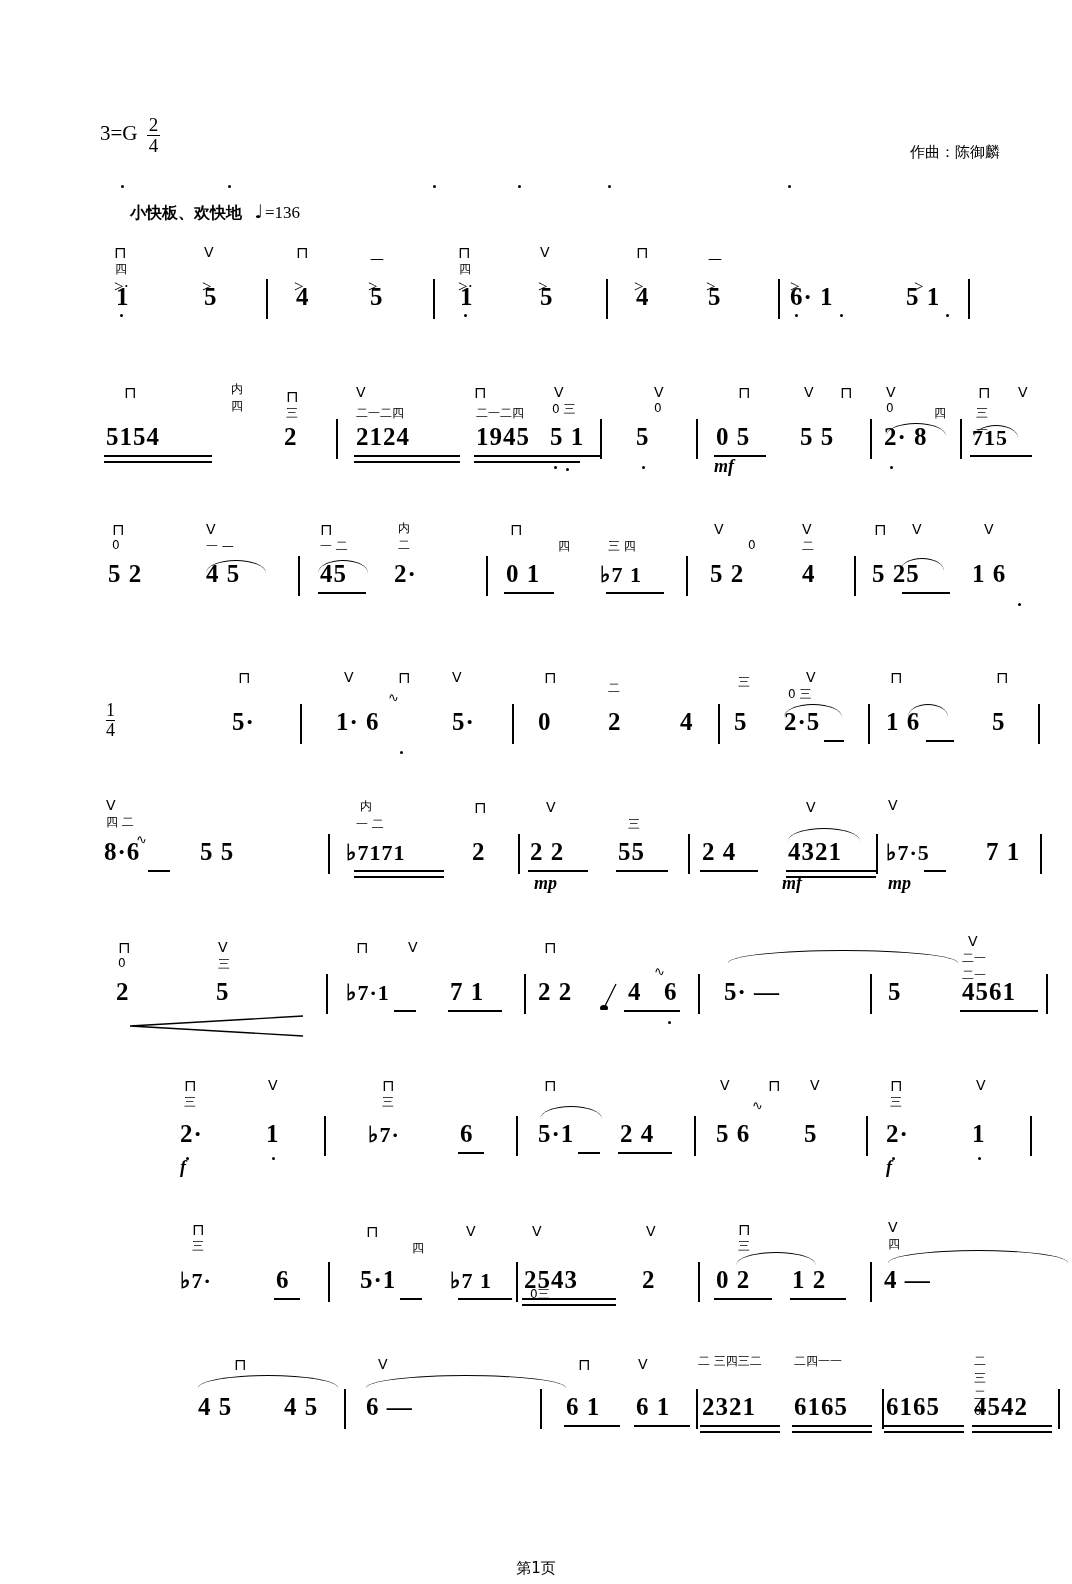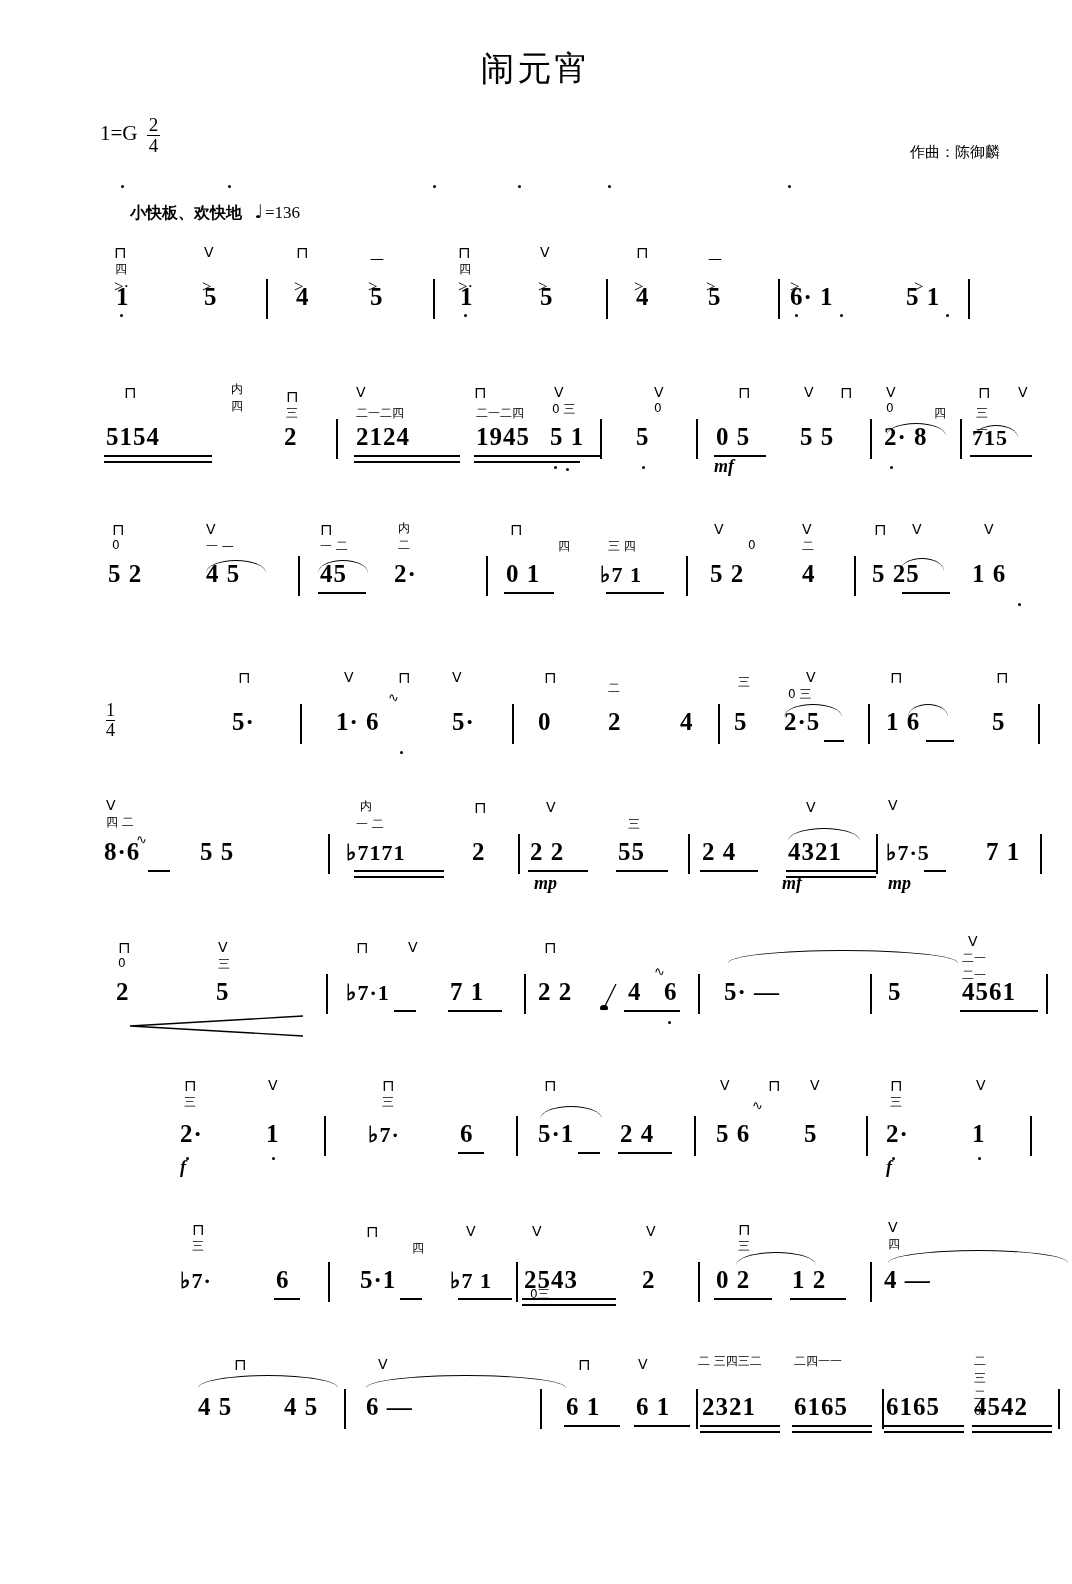--- a/index.html
+++ b/index.html
@@ -172,24 +172,23 @@
     position: absolute;
     font-family: "DejaVu Sans", sans-serif;
     font-size: 13px;
   }
 </style>
 </head>
 <body>
 
 <div class="page">
 
-  <div class="title">闹元宵</div>
 
   <div class="key-sig">
-    <span>1=G</span>
+    <span>3=G</span>
     <span class="frac">
       <span class="num">2</span>
       <span class="den">4</span>
     </span>
   </div>
 
   <div class="composer">作曲：陈御麟</div>
 
   <div class="tempo">
     <span>小快板、欢快地</span><span class="note-glyph">♩</span><span class="bpm">=136</span>
@@ -692,13 +691,14 @@
 
       <div class="finger" style="left:886px; top:8px;">二三二0</div>
       <div class="cell" style="left:886px;">4542</div>
       <div class="underline1" style="left:884px; bottom:28px; width:80px;"></div>
       <div class="underline1" style="left:884px; bottom:22px; width:80px;"></div>
 
       <div class="bar" style="left:970px;"></div>
     </div>
   </div>
 
+  <div class="page-num">第1页</div>
 </div>
 
 </body></html>

